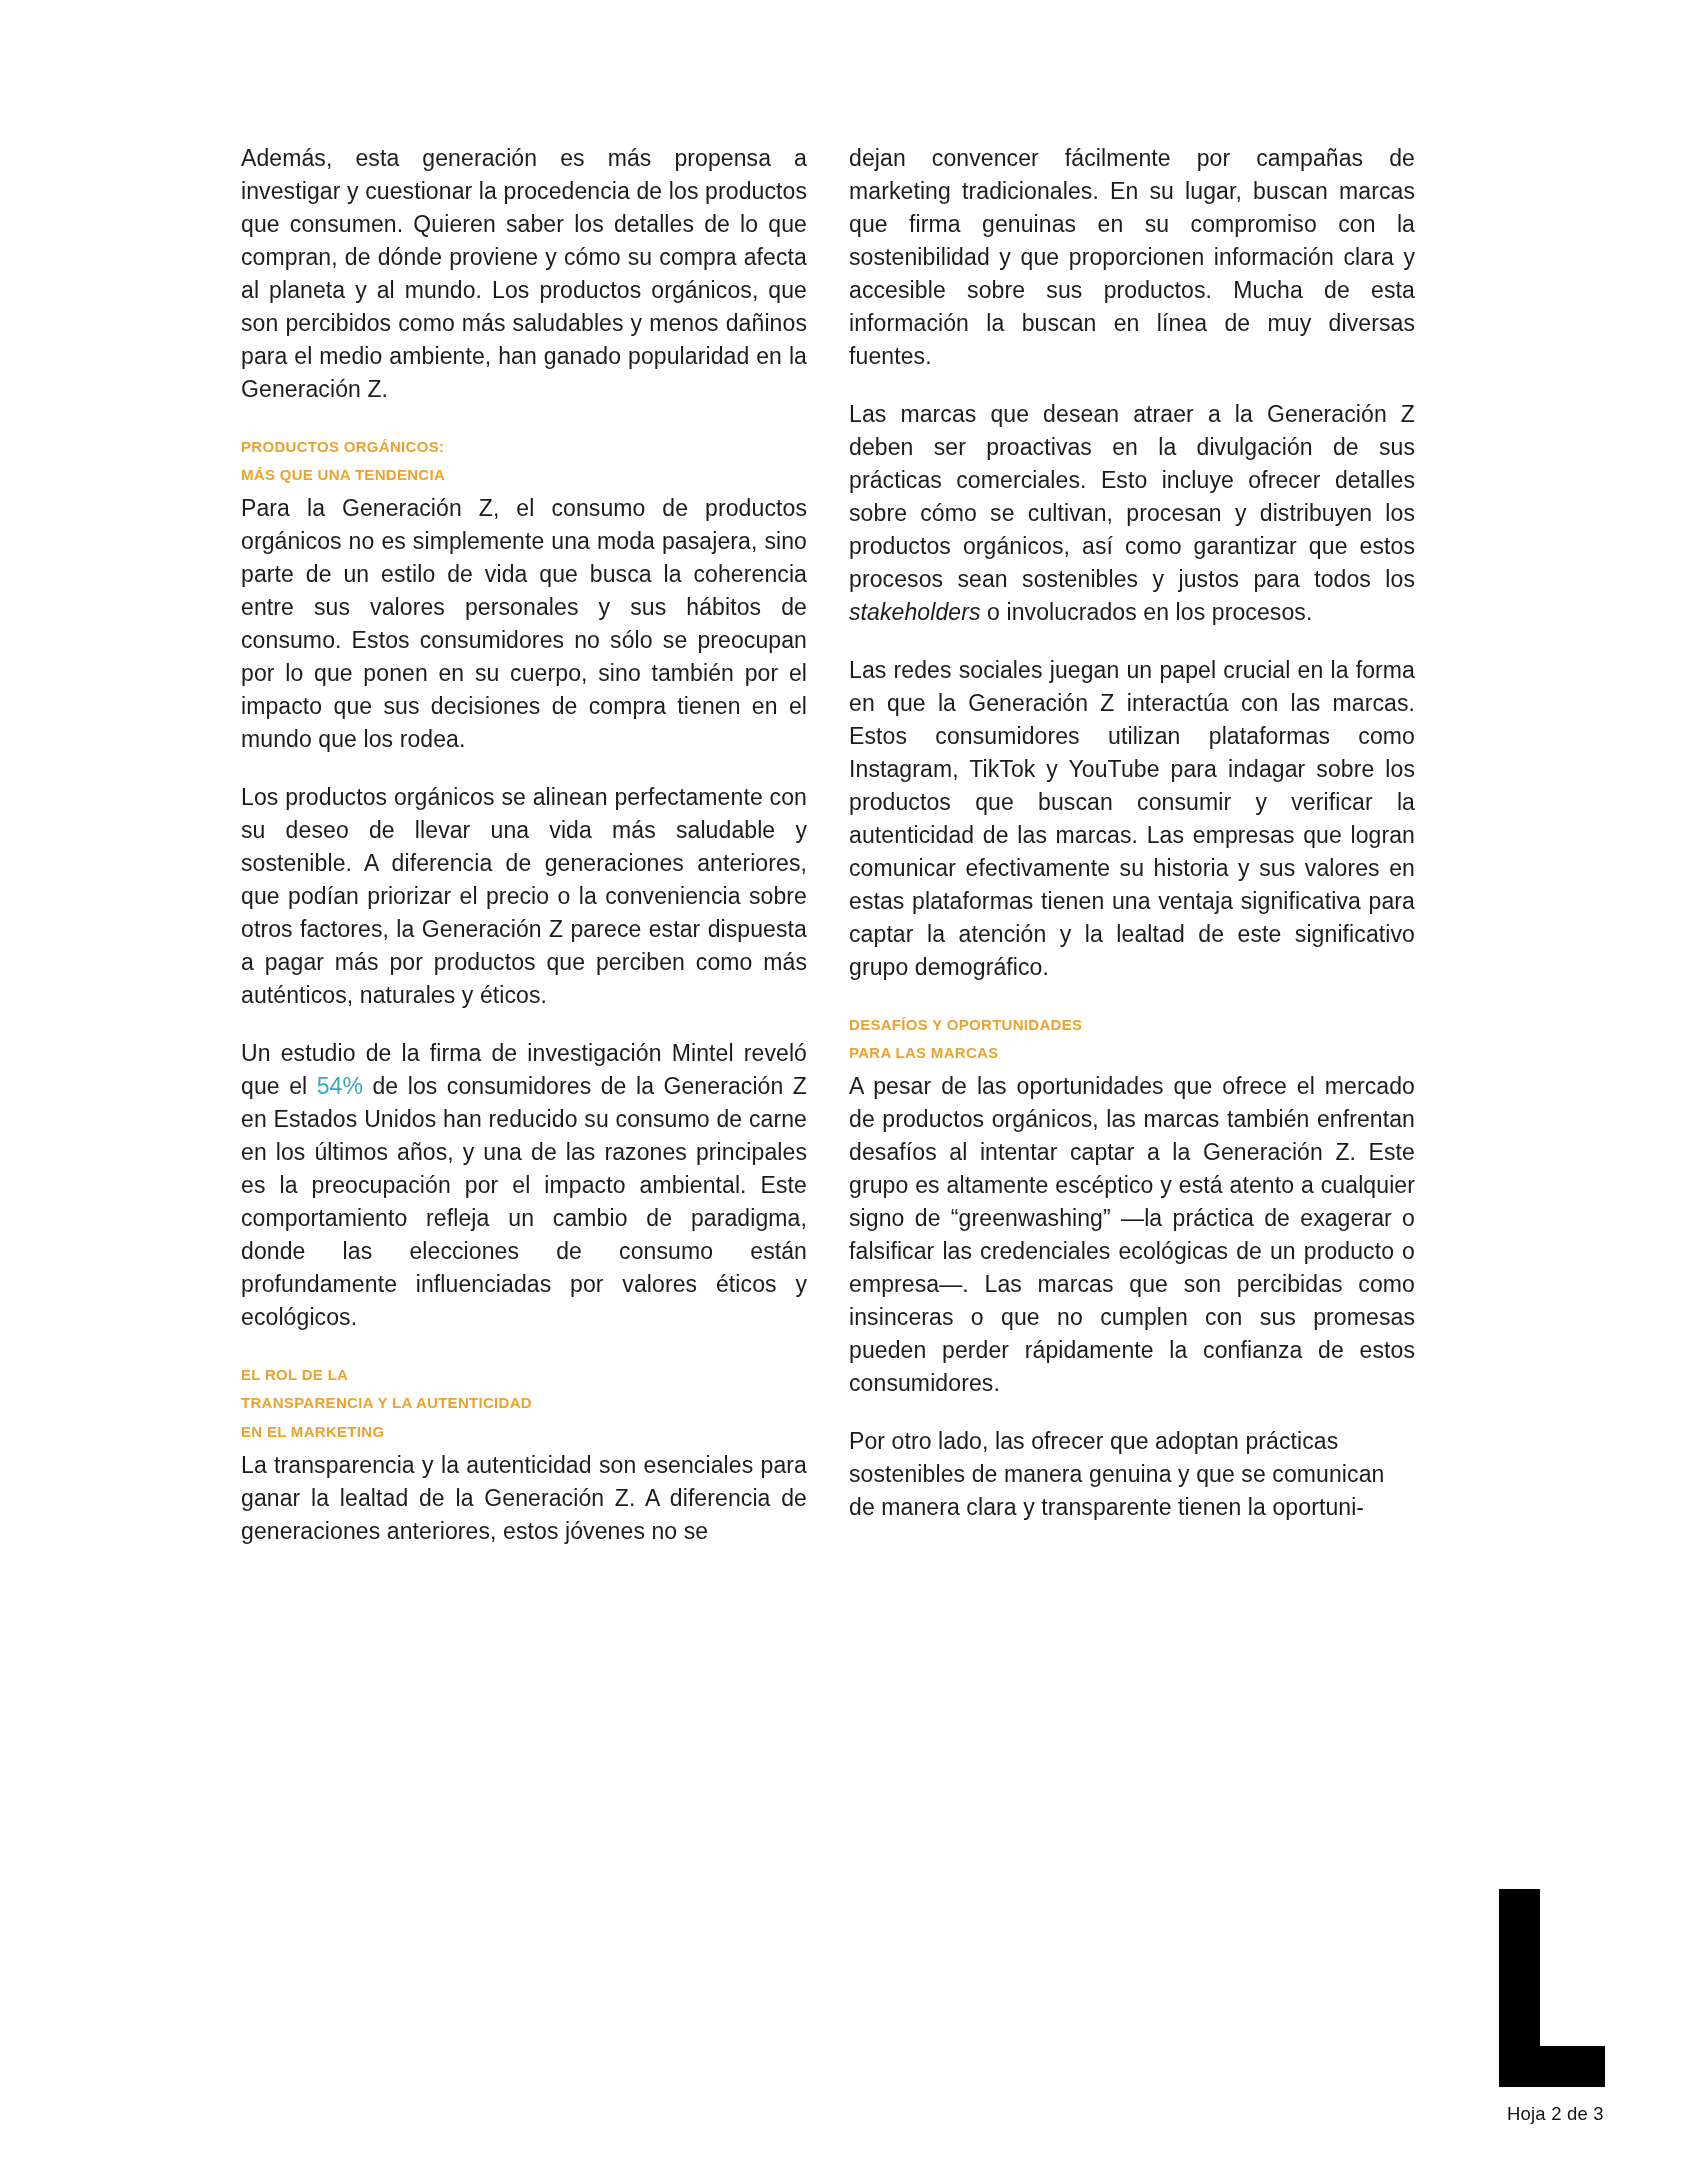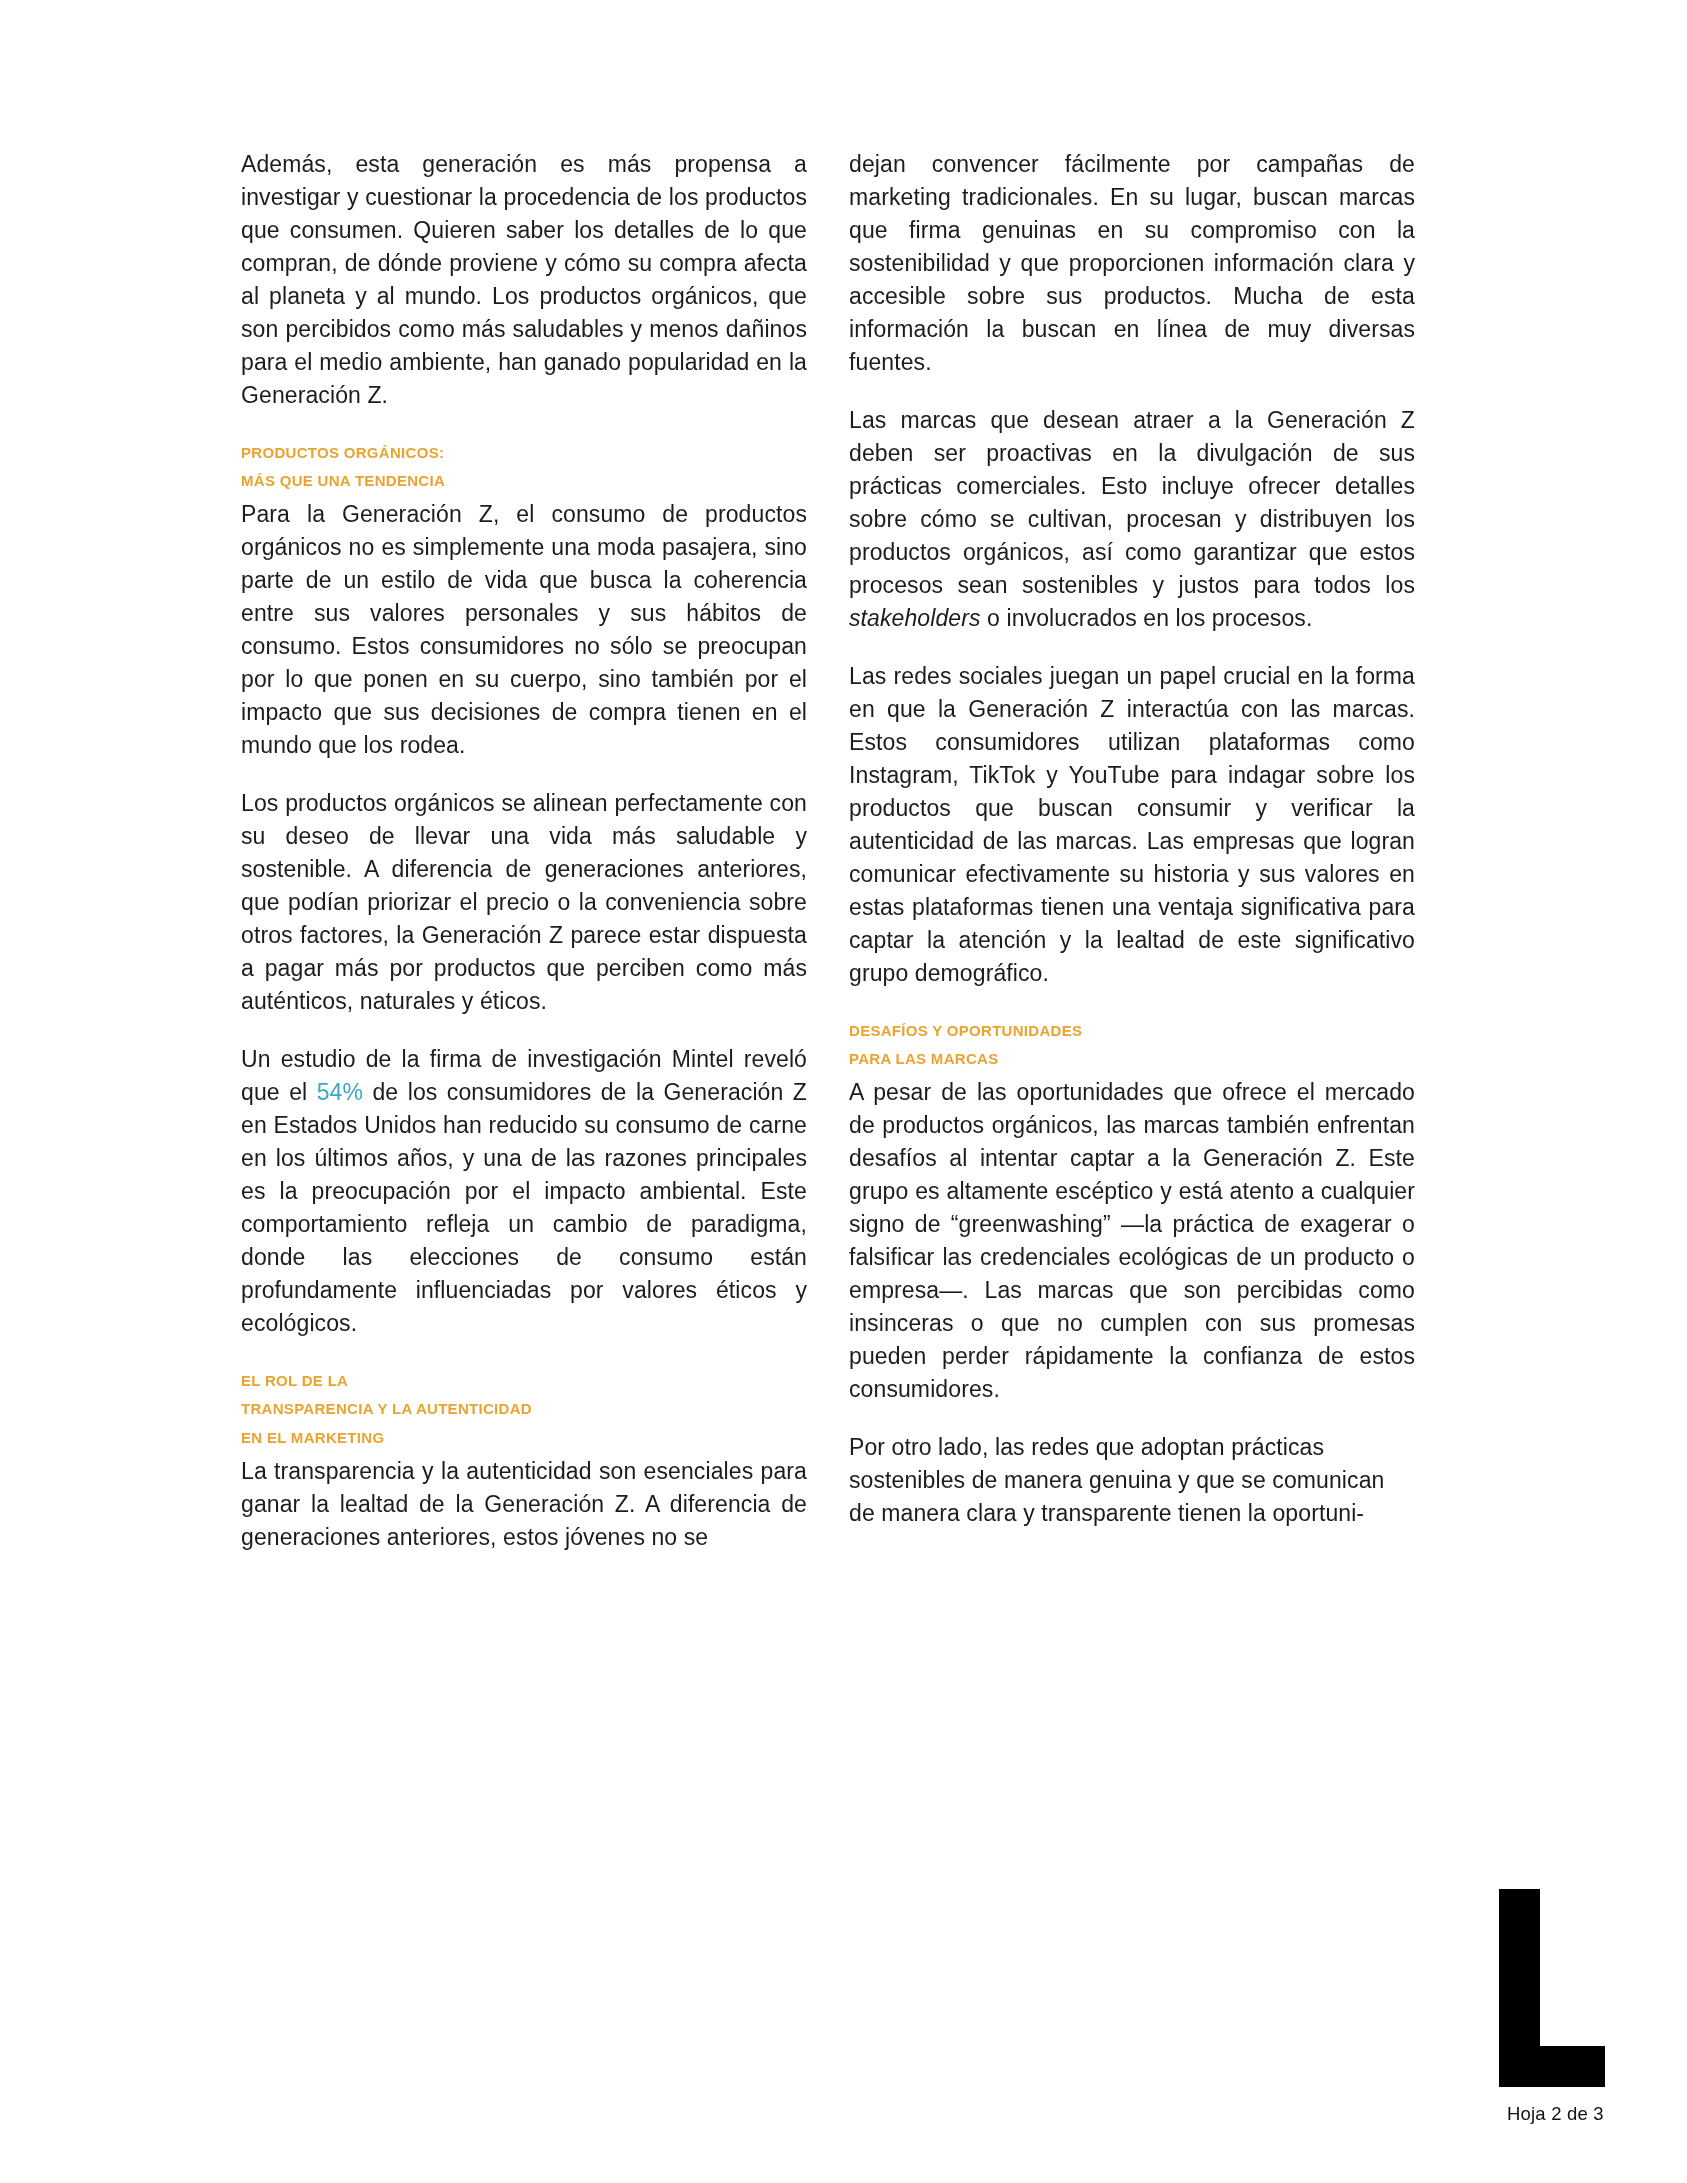--- a/index.html
+++ b/index.html
@@ -16,21 +16,21 @@
     overflow: hidden;
   }
   .page {
     position: absolute;
     inset: 0;
     background: #ffffff;
   }
   .columns {
     position: absolute;
     left: 241px;
-    top: 148px;
+    top: 142px;
     width: 1197px;
     display: flex;
     gap: 42px;
   }
   .col {
     width: 566px;
   }
   p.body {
     margin: 0 0 25px 0;
     font-size: 23px;
@@ -127,21 +127,21 @@
       <p class="body">dejan convencer fácilmente por campañas de marketing tradicionales. En su lugar, buscan marcas que firma genuinas en su compromiso con la sostenibilidad y que proporcionen información clara y accesible sobre sus productos. Mucha de esta información la buscan en línea de muy diversas fuentes.</p>
 
       <p class="body"><span>Las marcas que desean atraer a la Generación Z deben ser proactivas en la divulgación de sus prácticas comerciales. Esto incluye ofrecer detalles sobre cómo se cultivan, procesan y distribuyen los productos orgánicos, así como garantizar que estos procesos sean sostenibles y justos para todos los </span><span class="ital">stakeholders</span><span> o involucrados en los procesos.</span></p>
 
       <p class="body">Las redes sociales juegan un papel crucial en la forma en que la Generación Z interactúa con las marcas. Estos consumidores utilizan plataformas como Instagram, TikTok y YouTube para indagar sobre los productos que buscan consumir y verificar la autenticidad de las marcas. Las empresas que logran comunicar efectivamente su historia y sus valores en estas plataformas tienen una ventaja significativa para captar la atención y la lealtad de este significativo grupo demográfico.</p>
 
       <h2 class="heading"><span>DESAFÍOS Y OPORTUNIDADES</span><br><span>PARA LAS MARCAS</span></h2>
 
       <p class="body">A pesar de las oportunidades que ofrece el mercado de productos orgánicos, las marcas también enfrentan desafíos al intentar captar a la Generación Z. Este grupo es altamente escéptico y está atento a cualquier signo de “greenwashing” —la práctica de exagerar o falsificar las credenciales ecológicas de un producto o empresa—. Las marcas que son percibidas como insinceras o que no cumplen con sus promesas pueden perder rápidamente la confianza de estos consumidores.</p>
 
-      <p class="body tight nojust">Por otro lado, las redes que adoptan prácticas sostenibles de manera genuina y que se comunican de manera clara y transparente tienen la oportuni-</p>
+      <p class="body tight nojust">Por otro lado, las ofrecer que adoptan prácticas sostenibles de manera genuina y que se comunican de manera clara y transparente tienen la oportuni-</p>
 
     </div>
 
   </div>
 
   <div class="corner-mark">
     <div class="bar-v"></div>
     <div class="bar-h"></div>
   </div>
 

